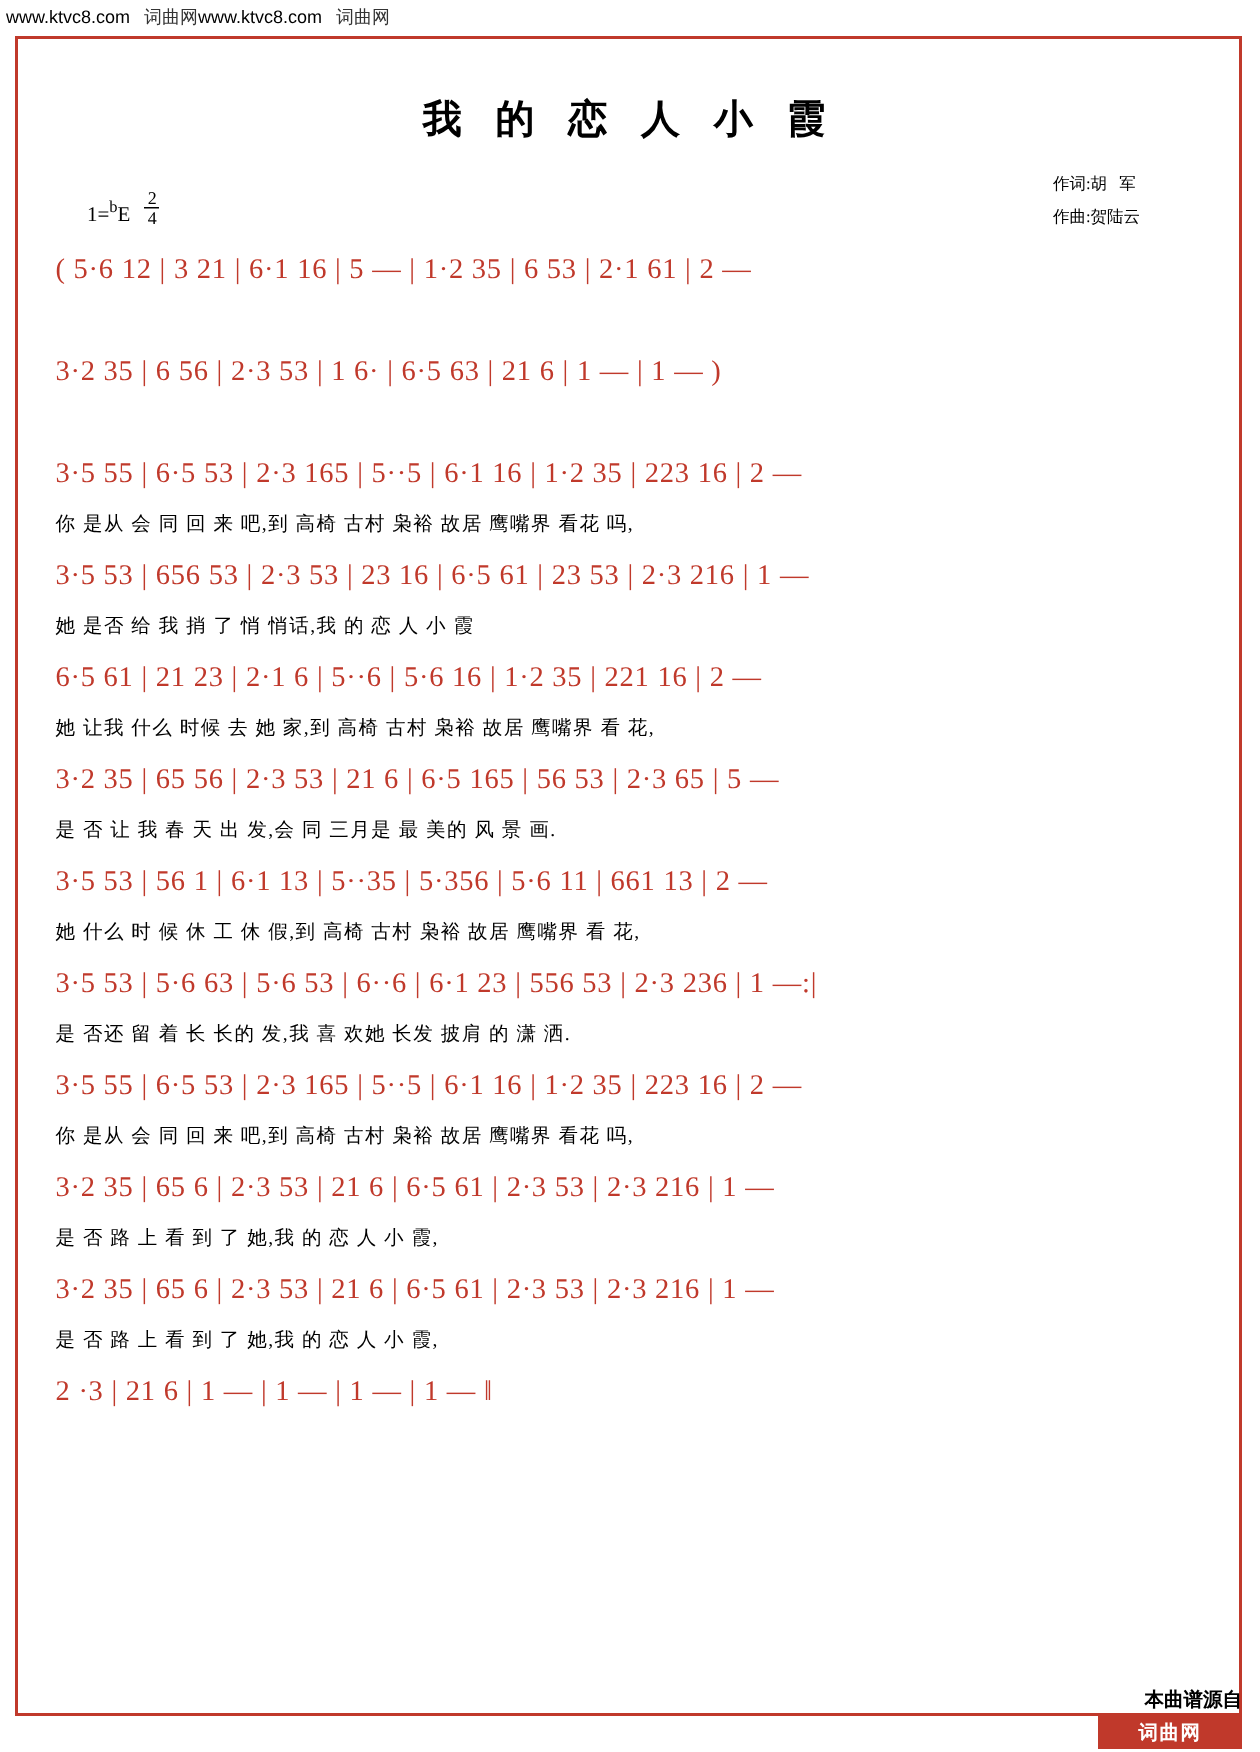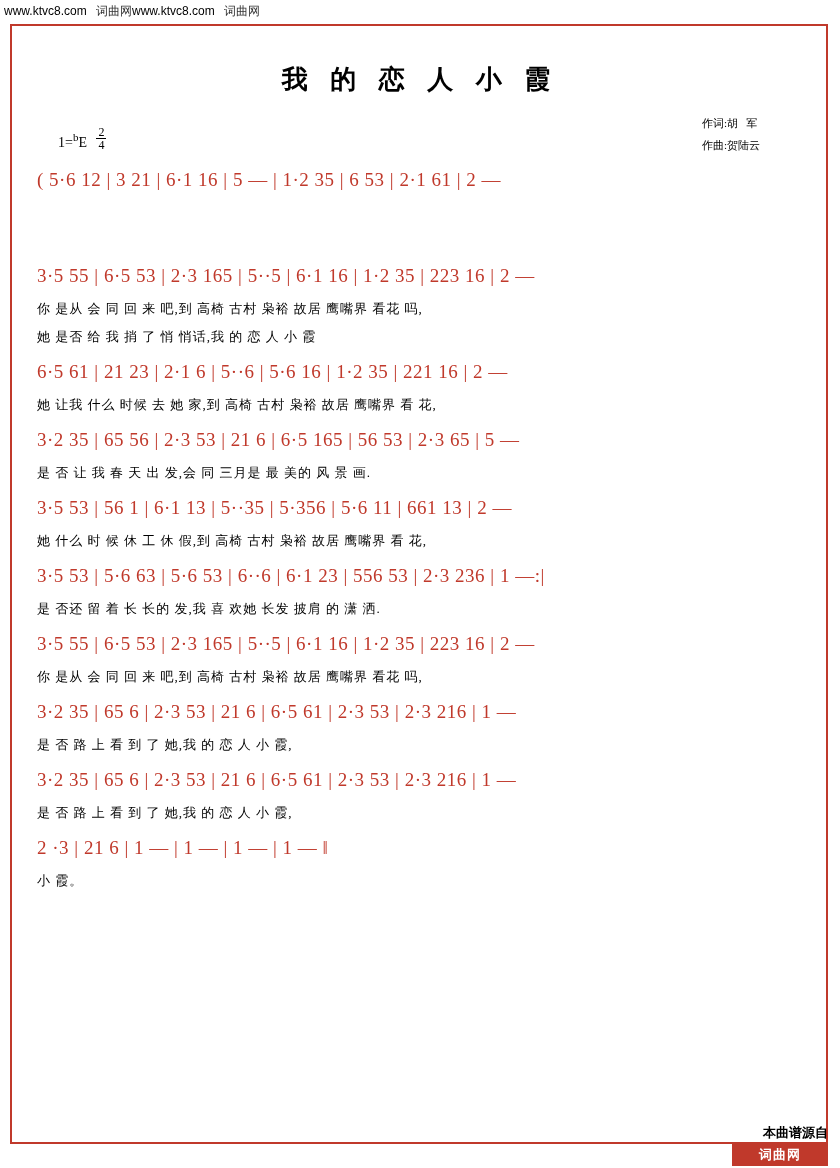--- a/index.html
+++ b/index.html
@@ -181,27 +181,29 @@
     <span class="den">4</span>
   </span>
 </div>
 
 <div class="score">
   <div class="system">
     <div class="notes">( 5·6 12 | 3 21 | 6·1 16 | 5 — | 1·2 35 | 6 53 | 2·1 61 | 2 —</div>
     <div class="lyrics"></div>
   </div>
   <div class="system">
+    <div class="notes">3·2 35 | 6 56 | 2·3 53 | 1 6· | 6·5 63 | 21 6 | 1 — | 1 — )</div>
     <div class="lyrics"></div>
   </div>
   <div class="system">
     <div class="notes">3·5 55 | 6·5 53 | 2·3 165 | 5··5 | 6·1 16 | 1·2 35 | 223 16 | 2 —</div>
     <div class="lyrics">你 是从 会 同 回 来 吧,到 高椅 古村 枭裕 故居 鹰嘴界 看花 吗,</div>
   </div>
   <div class="system">
+    <div class="notes">3·5 53 | 656 53 | 2·3 53 | 23 16 | 6·5 61 | 23 53 | 2·3 216 | 1 —</div>
     <div class="lyrics">她 是否 给 我 捎 了 悄 悄话,我 的 恋 人 小 霞</div>
   </div>
   <div class="system">
     <div class="notes">6·5 61 | 21 23 | 2·1 6 | 5··6 | 5·6 16 | 1·2 35 | 221 16 | 2 —</div>
     <div class="lyrics">她 让我 什么 时候 去 她 家,到 高椅 古村 枭裕 故居 鹰嘴界 看 花,</div>
   </div>
   <div class="system">
     <div class="notes">3·2 35 | 65 56 | 2·3 53 | 21 6 | 6·5 165 | 56 53 | 2·3 65 | 5 —</div>
     <div class="lyrics">是 否 让 我 春 天 出 发,会 同 三月是 最 美的 风 景 画.</div>
   </div>
@@ -220,18 +222,17 @@
   <div class="system">
     <div class="notes">3·2 35 | 65 6 | 2·3 53 | 21 6 | 6·5 61 | 2·3 53 | 2·3 216 | 1 —</div>
     <div class="lyrics">是 否 路 上 看 到 了 她,我 的 恋 人 小 霞,</div>
   </div>
   <div class="system">
     <div class="notes">3·2 35 | 65 6 | 2·3 53 | 21 6 | 6·5 61 | 2·3 53 | 2·3 216 | 1 —</div>
     <div class="lyrics">是 否 路 上 看 到 了 她,我 的 恋 人 小 霞,</div>
   </div>
   <div class="system">
     <div class="notes">2 ·3 | 21 6 | 1 — | 1 — | 1 — | 1 — ‖</div>
-    <div class="lyrics">小 霞。</div>
   </div>
 </div>
 
 <div class="source">本曲谱源自</div>
 <div class="brand">词曲网</div>
 
 </body></html>

